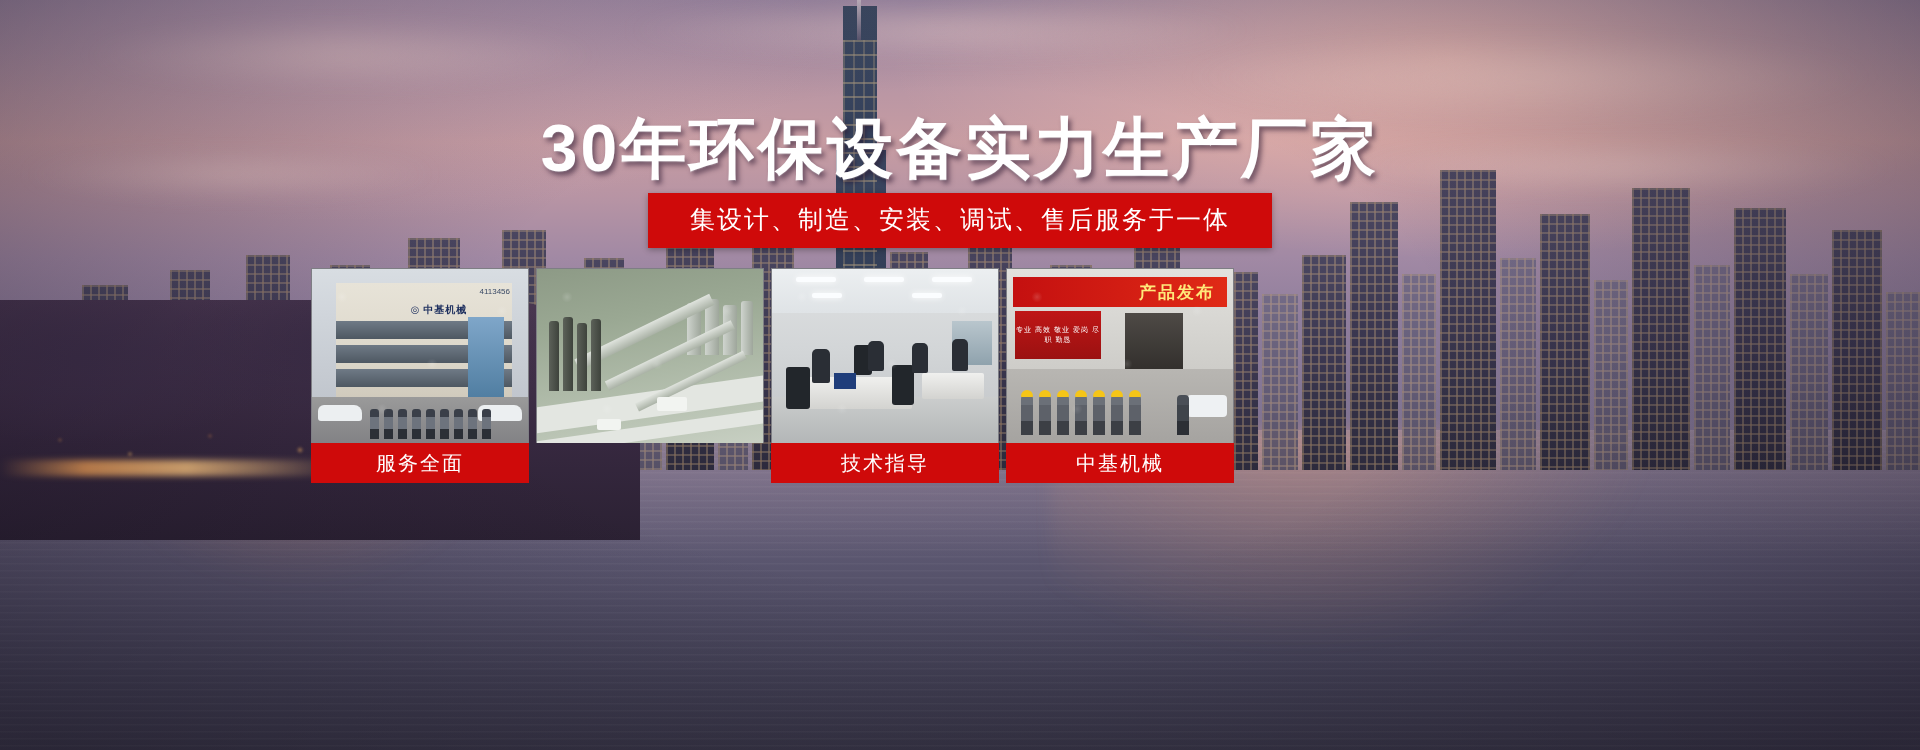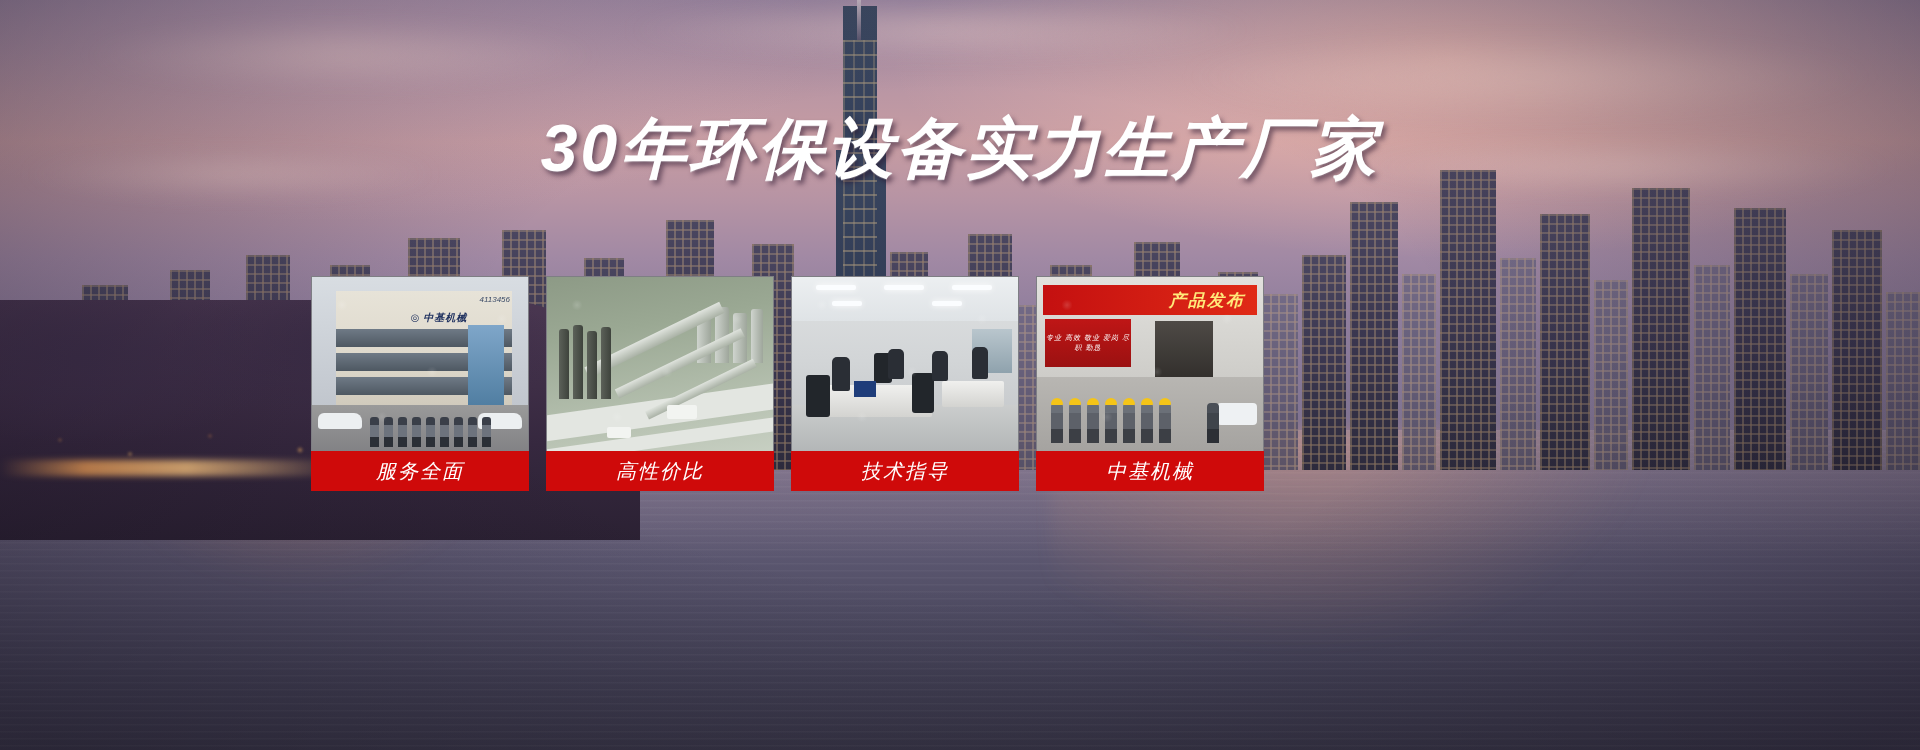--- a/index.html
+++ b/index.html
@@ -1,21 +1,20 @@
 <!DOCTYPE html>
 <html><head>
 <meta charset="utf-8">
 <style>
   * { margin:0; padding:0; box-sizing:border-box; }
   html,body { width:1920px; height:750px; overflow:hidden; background:#1a1726; }
 
   .stage {
     position:relative; width:1920px; height:750px; overflow:hidden;
     font-family:"Liberation Sans","DejaVu Sans",sans-serif;
-    font-style:italic;
   }
 
   
   .bg { position:absolute; inset:0; }
 
   
   .sky {
     position:absolute; left:0; top:0; width:1920px; height:430px;
     background:
       radial-gradient(ellipse 900px 320px at 1450px 60px, rgba(255,196,178,.62) 0%, rgba(255,196,178,0) 62%),
@@ -155,22 +154,22 @@
     color:#ffffff;
     font-size:25px;
     letter-spacing:2px;
     padding:10px 42px 12px 42px;
     white-space:nowrap;
     box-shadow:0 2px 6px rgba(0,0,0,.3);
   }
 
   
   .cards {
-    position:absolute; left:311px; top:276px; width:1250px;
-    display:flex; gap:17px;
+    position:absolute; left:311px; top:268px; width:1250px;
+    display:flex; gap:7px;
   }
   .card { width:218px; }
   .card.w2 { width:228px; }
   .card-img {
     position:relative; width:100%; height:175px; overflow:hidden;
     background:#5a5a62;
     border:1px solid rgba(255,255,255,.22);
     border-bottom:none;
   }
   .card-cap {
@@ -342,20 +341,23 @@
 
     <div class="hill"></div>
     <div class="hill-lights"></div>
     <div class="bridge-lights"></div>
 
     <div class="vignette"></div>
   </div>
 
   <div class="headline">30年环保设备实力生产厂家</div>
 
+  <div class="subbar-wrap">
+    <div class="subbar">集设计、制造、安装、调试、售后服务于一体</div>
+  </div>
 
   <div class="cards">
 
     <div class="card">
       <div class="card-img">
         <div class="c1-sky"></div>
         <div class="c1-bld">
           <div class="c1-sign">
             <span>◎</span>
             <span>中基机械</span>
@@ -396,21 +398,20 @@
         <div class="c2-conv" style="left:70px;  top:112px; width:140px; height:10px;"></div>
         <div class="c2-conv" style="left:100px; top:134px; width:120px; height:9px;"></div>
         <div class="c2-silo" style="left:12px;  top:52px; width:10px; height:70px; background:linear-gradient(90deg,#5c6159,#3e433c);"></div>
         <div class="c2-silo" style="left:26px;  top:48px; width:10px; height:74px; background:linear-gradient(90deg,#5c6159,#3e433c);"></div>
         <div class="c2-silo" style="left:40px;  top:54px; width:10px; height:68px; background:linear-gradient(90deg,#5c6159,#3e433c);"></div>
         <div class="c2-silo" style="left:54px;  top:50px; width:10px; height:72px; background:linear-gradient(90deg,#5c6159,#3e433c);"></div>
         <div class="c2-truck" style="left:120px; top:128px; width:30px; height:14px;"></div>
         <div class="c2-truck" style="left:60px;  top:150px; width:24px; height:11px;"></div>
         <div class="wm"></div>
       </div>
-      <div class="card-cap">高性价比</div>
     </div>
 
     <div class="card w2">
       <div class="card-img">
         <div class="c3-bg"></div>
         <div class="c3-ceil"></div>
         <div class="c3-light" style="left:24px;  width:40px;"></div>
         <div class="c3-light" style="left:92px;  width:40px;"></div>
         <div class="c3-light" style="left:160px; width:40px;"></div>
         <div class="c3-light" style="left:40px;  top:24px; width:30px;"></div>

